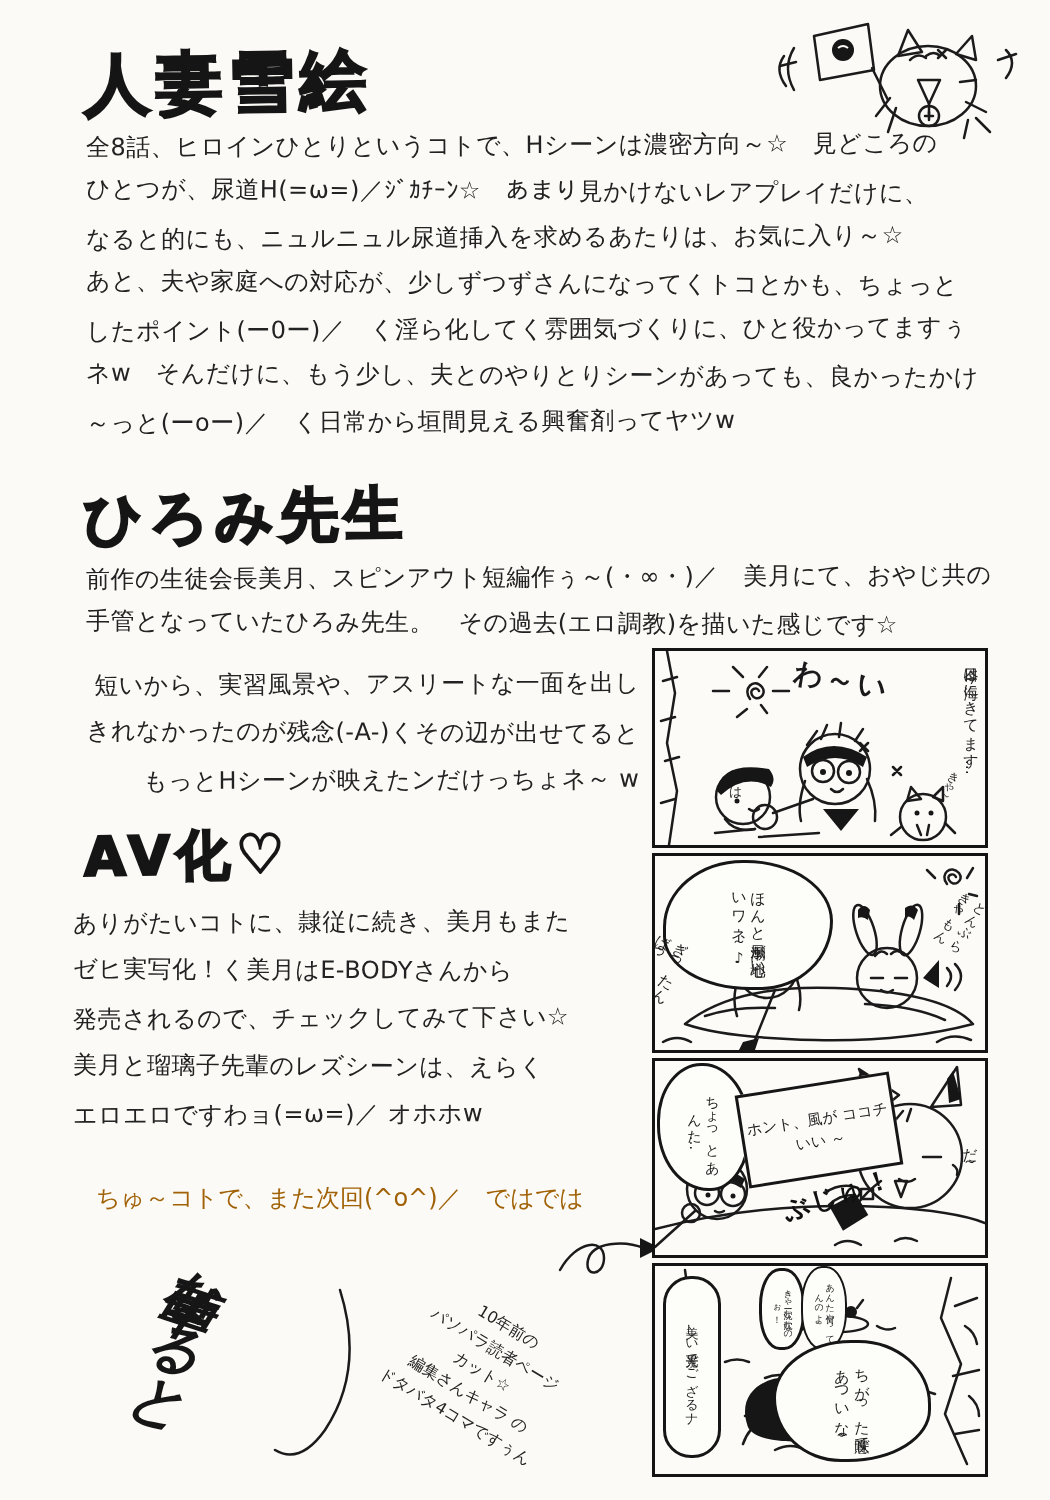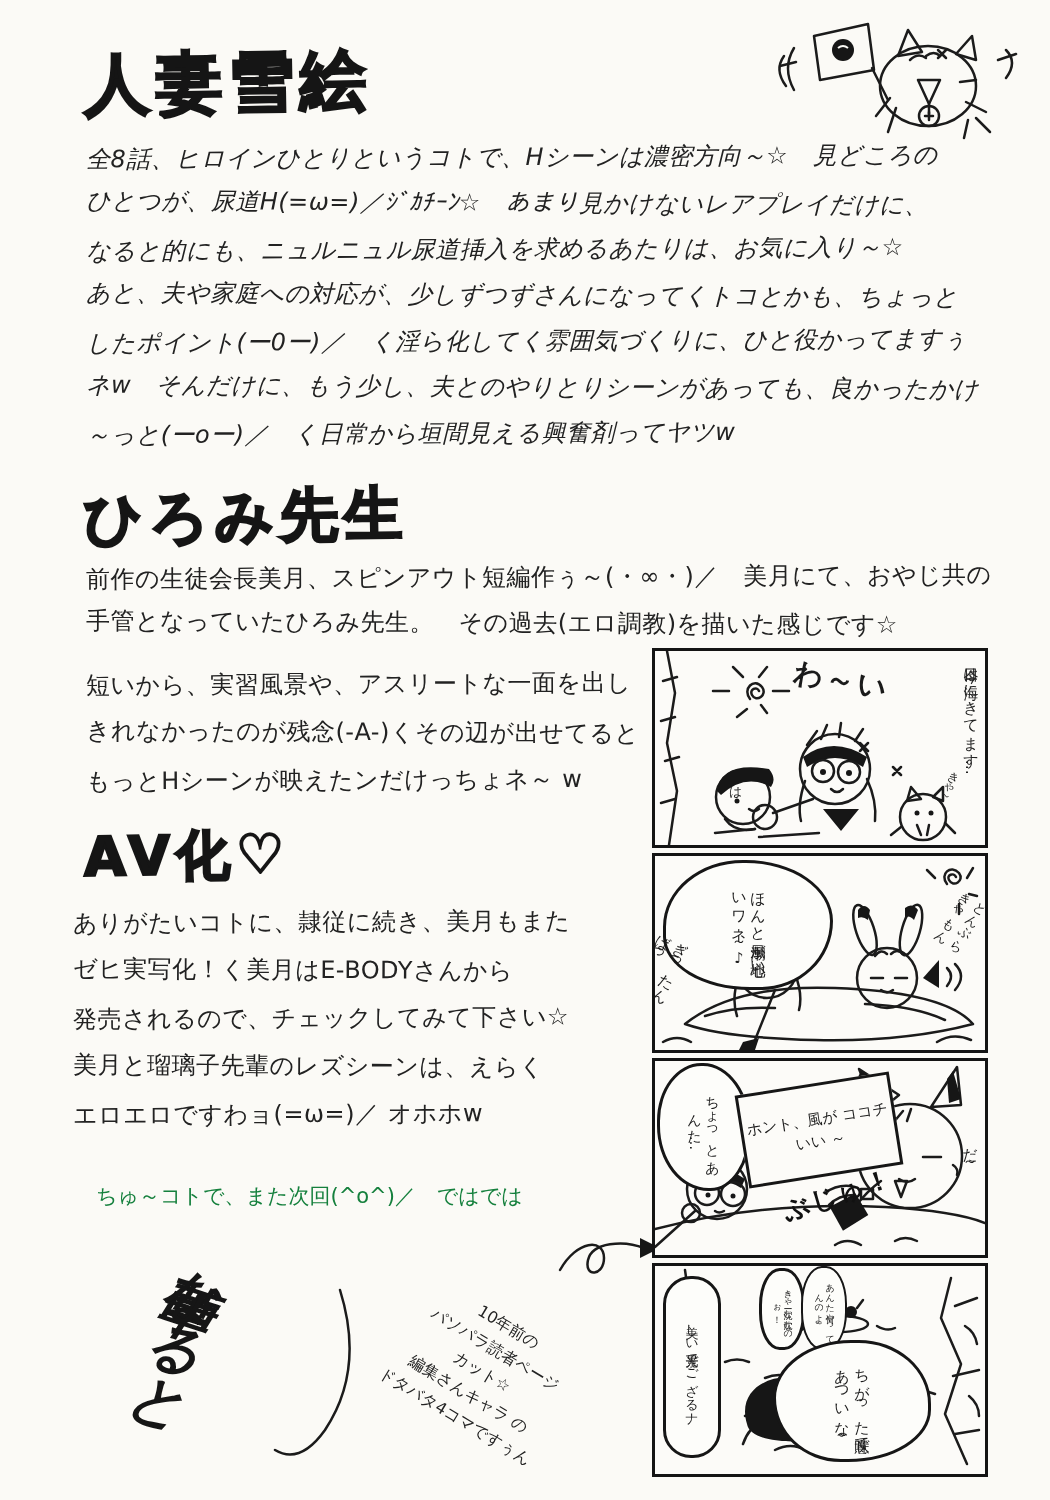--- a/index.html
+++ b/index.html
@@ -15,21 +15,21 @@
     -webkit-text-stroke:2.5px #151515;
     transform:rotate(-1deg);white-space:nowrap;
   }
   .head1{font-size:66px;left:84px;top:38px;}
   .head2{font-size:58px;left:84px;top:478px;}
   .head3{font-size:54px;left:84px;top:820px;}
   
   .para{line-height:46px;font-size:24px;letter-spacing:0.5px;white-space:nowrap;color:#222;}
   .para div{transform:rotate(-0.3deg);}
   .para div:nth-child(2n){transform:rotate(0.3deg);}
-  .closing{font-size:21px;white-space:nowrap;color:#15803d;}
+  .closing{font-size:24px;white-space:nowrap;color:#a16207;}
   
   .signature{
     left:118px;top:1236px;width:90px;height:250px;
     writing-mode:vertical-rl;font-size:56px;font-style:italic;font-weight:700;
     transform:rotate(18deg);letter-spacing:-6px;color:#161616;
   }
   
   .side-note{
     left:408px;top:1252px;width:250px;
     transform:rotate(31deg);transform-origin:0 0;
@@ -81,36 +81,36 @@
   <line class="ink" x1="159" y1="96" x2="159" y2="106"></line>
   <circle class="ink" cx="159" cy="108" r="10"></circle>
   <path class="ink" d="M155,108 l8,0 M159,104 l0,8"></path>
   <path class="ink" d="M120,90 l-14,18 M126,100 l-8,24"></path>
   <path class="ink" d="M196,94 l20,10 M206,110 l14,14 M198,112 l-4,18"></path>
   <path class="ink" d="M236,42 q12,12 0,28"></path>
   <path class="ink" d="M228,52 l18,-6"></path>
 </svg>
 
 <div class="abs head head1">人妻雪絵</div>
-<div class="abs para" style="left:86px;top:134px;font-style:italic;">
+<div class="abs para" style="left:86px;top:122px;">
   <div>全8話、ヒロインひとりというコトで、Hシーンは濃密方向～☆　見どころの</div>
   <div>ひとつが、尿道H(=ω=)／ｼﾞｶﾁｰﾝ☆　あまり見かけないレアプレイだけに、</div>
   <div>なると的にも、ニュルニュル尿道挿入を求めるあたりは、お気に入り～☆</div>
   <div>あと、夫や家庭への対応が、少しずつずさんになってくトコとかも、ちょっと</div>
   <div>したポイント(ー0ー)／　く淫ら化してく雰囲気づくりに、ひと役かってますぅ</div>
   <div>ネw　そんだけに、もう少し、夫とのやりとりシーンがあっても、良かったかけ</div>
   <div>～っと(ーoー)／　く日常から垣間見える興奮剤ってヤツw</div>
 </div>
 
 <div class="abs head head2">ひろみ先生</div>
 <div class="abs para" style="left:86px;top:554px;">
   <div>前作の生徒会長美月、スピンアウト短編作ぅ～(・∞・)／　美月にて、おやじ共の</div>
   <div>手管となっていたひろみ先生。　その過去(エロ調教)を描いた感じです☆</div>
 </div>
-<div class="abs para" style="left:86px;top:660px;line-height:48px;">
+<div class="abs para" style="left:86px;top:660px;line-height:48px;text-align:right;">
   <div>短いから、実習風景や、アスリートな一面を出し</div>
   <div>きれなかったのが残念(-A-)くその辺が出せてると</div>
   <div>もっとHシーンが映えたンだけっちょネ～ w</div>
 </div>
 
 <div class="abs head head3">AV化♡</div>
 <div class="abs para" style="left:73px;top:898px;line-height:48px;">
   <div>ありがたいコトに、隷従に続き、美月もまた</div>
   <div>ゼヒ実写化！く美月はE-BODYさんから</div>
   <div>発売されるので、チェックしてみて下さい☆</div>

